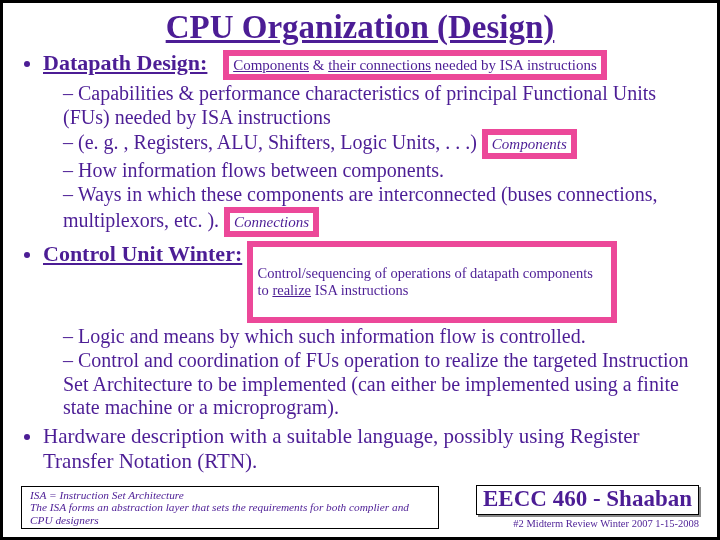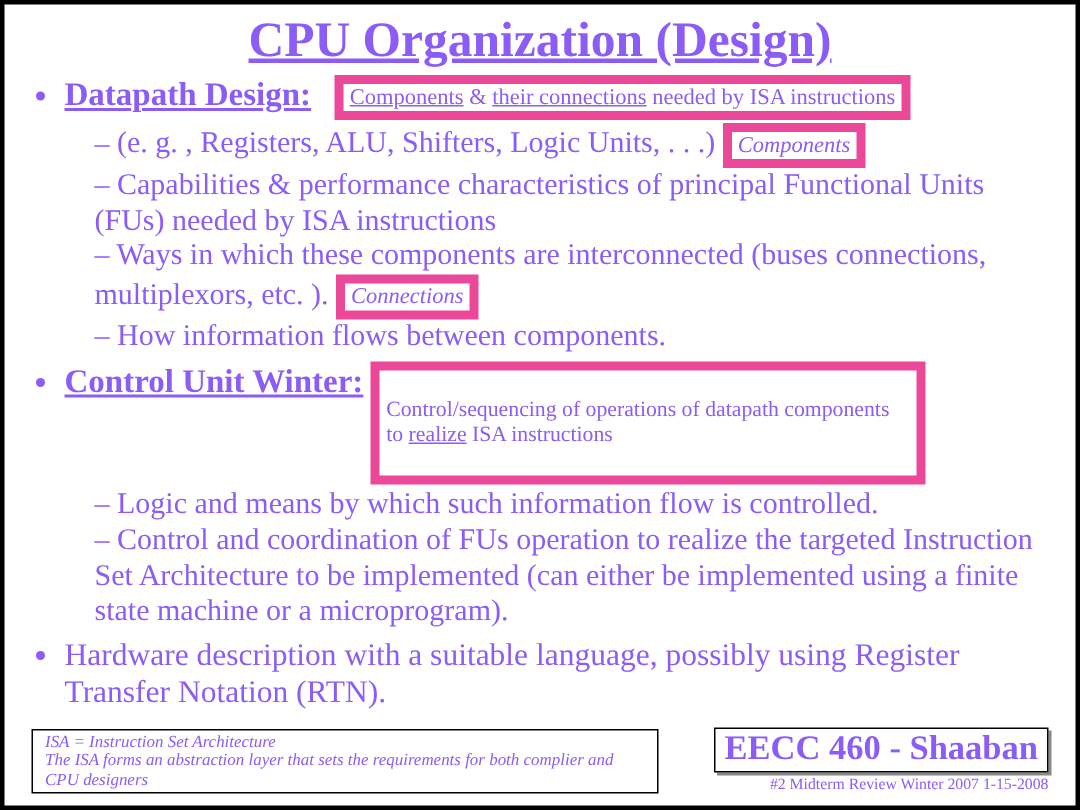--- a/index.html
+++ b/index.html
@@ -8,21 +8,21 @@
     font-family: "Times New Roman", serif;
     background: #fff;
   }
   .slide {
     width: 720px;
     height: 540px;
     box-sizing: border-box;
     border: 3px solid #000;
     padding: 6px 18px 4px 18px;
     position: relative;
-    color: #8b5cf6;
+    color: #4c1d95;
   }
   .title {
     text-align: center;
     font-size: 33px;
     font-weight: bold;
     text-decoration: underline;
     margin: 0 0 4px 0;
   }
   ul.outer {
     list-style-type: disc;
@@ -104,30 +104,30 @@
 
 <div class="slide">
   <div class="title">CPU Organization (Design)</div>
 
   <ul class="outer">
     <li>
       <span class="hdr">Datapath Design:</span>
       &nbsp;
       <span class="box"><span class="u">Components</span> &amp; <span class="u">their connections</span> needed by ISA instructions</span>
       <ul class="inner">
+        <li>Capabilities &amp; performance characteristics of principal Functional Units (FUs) needed by ISA instructions</li>
         <li>
           <span>(e. g. , Registers, ALU, Shifters, Logic Units, . . .) </span>
           <span class="box it">Components</span>
         </li>
-        <li>Capabilities &amp; performance characteristics of principal Functional Units (FUs) needed by ISA instructions</li>
+        <li>How information flows between components.</li>
         <li>
           <span>Ways in which these components are interconnected (buses connections, multiplexors, etc. ). </span>
           <span class="box it">Connections</span>
         </li>
-        <li>How information flows between components.</li>
       </ul>
     </li>
 
     <li>
       <span class="hdr">Control Unit Winter:</span>
       <span class="box big" style="display:inline-block;width:350px;">Control/sequencing of operations of datapath components to <span class="u">realize</span> ISA instructions</span>
       <ul class="inner">
         <li>Logic and means by which such information flow is controlled.</li>
         <li>Control and coordination of FUs operation to realize the targeted Instruction Set Architecture to be implemented (can either be implemented using a finite state machine or a microprogram).</li>
       </ul>

